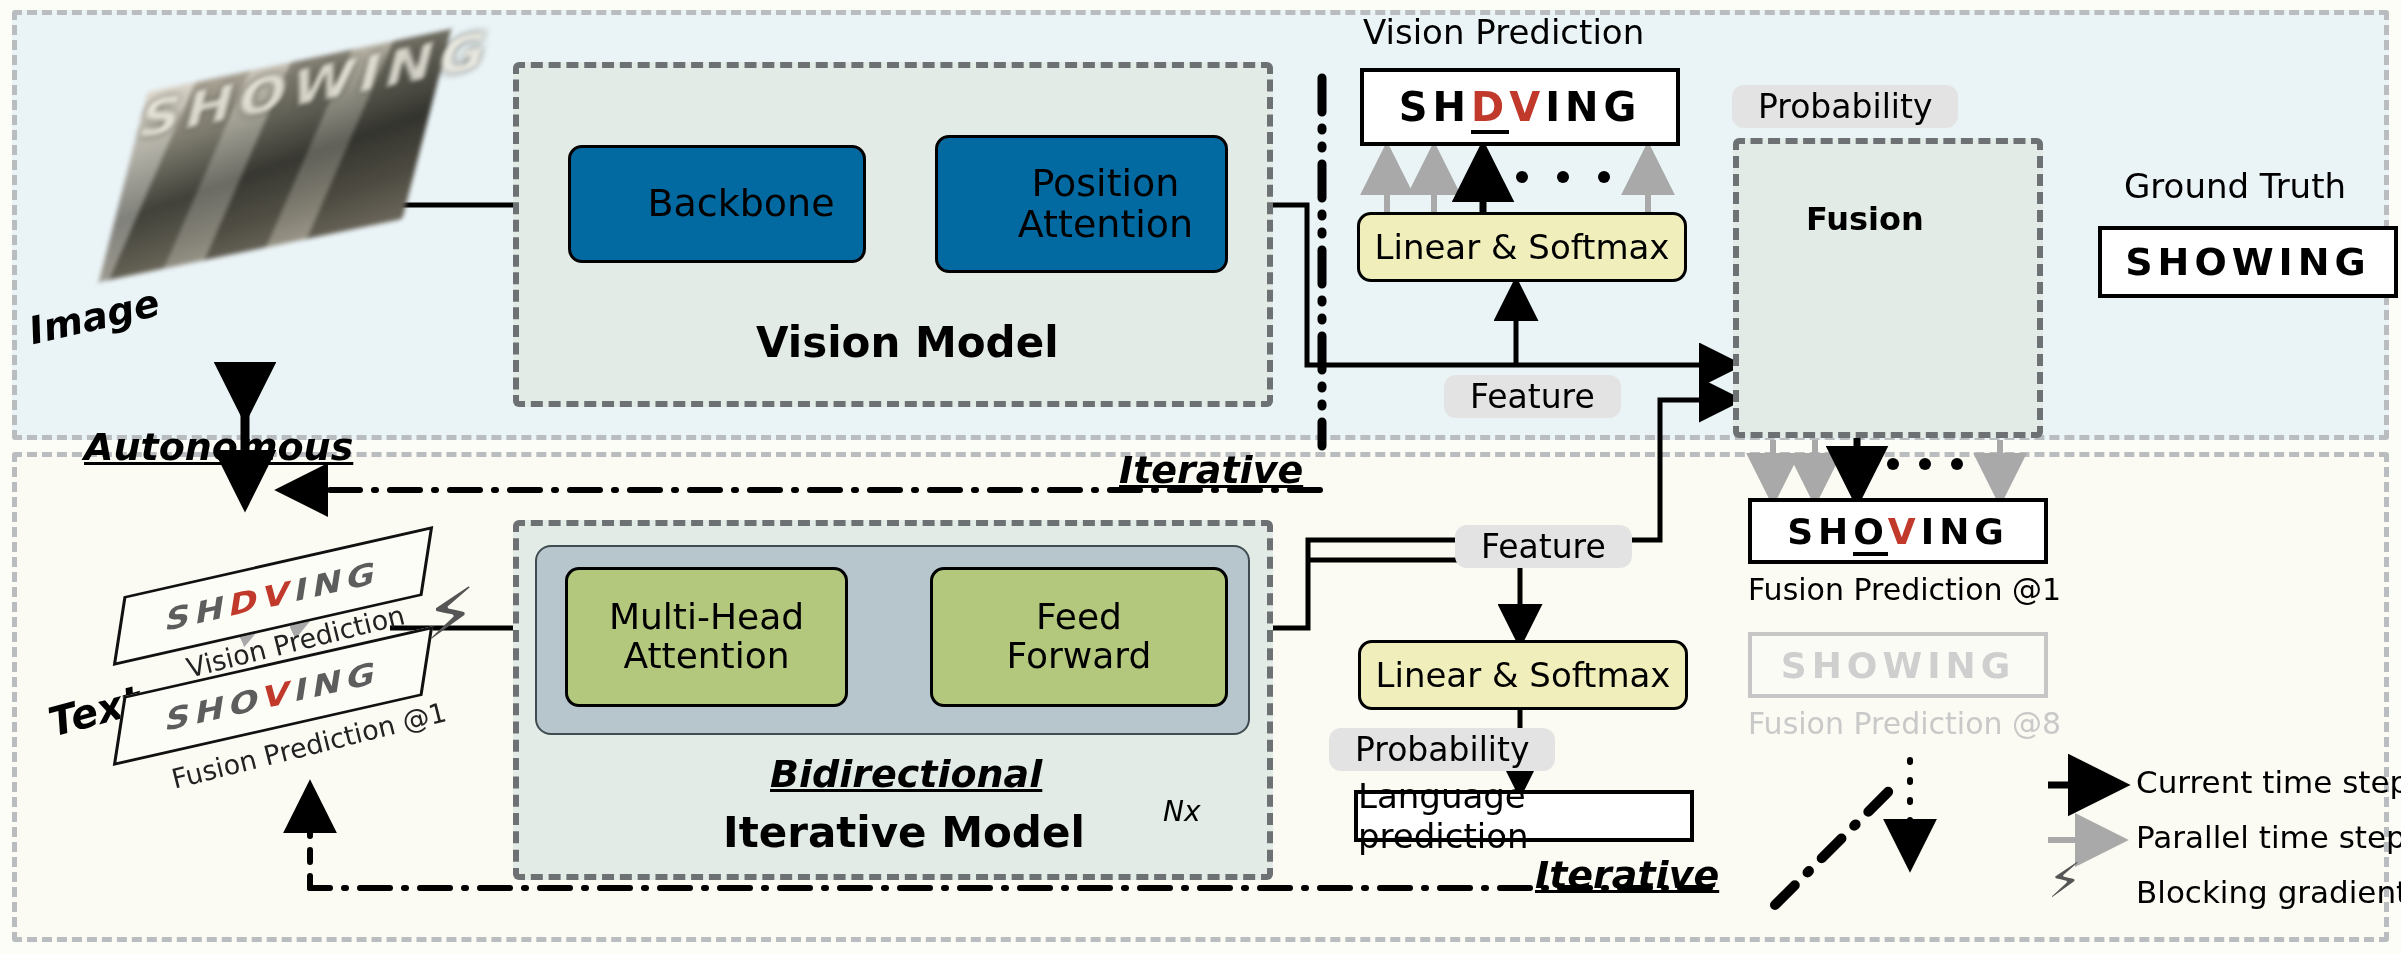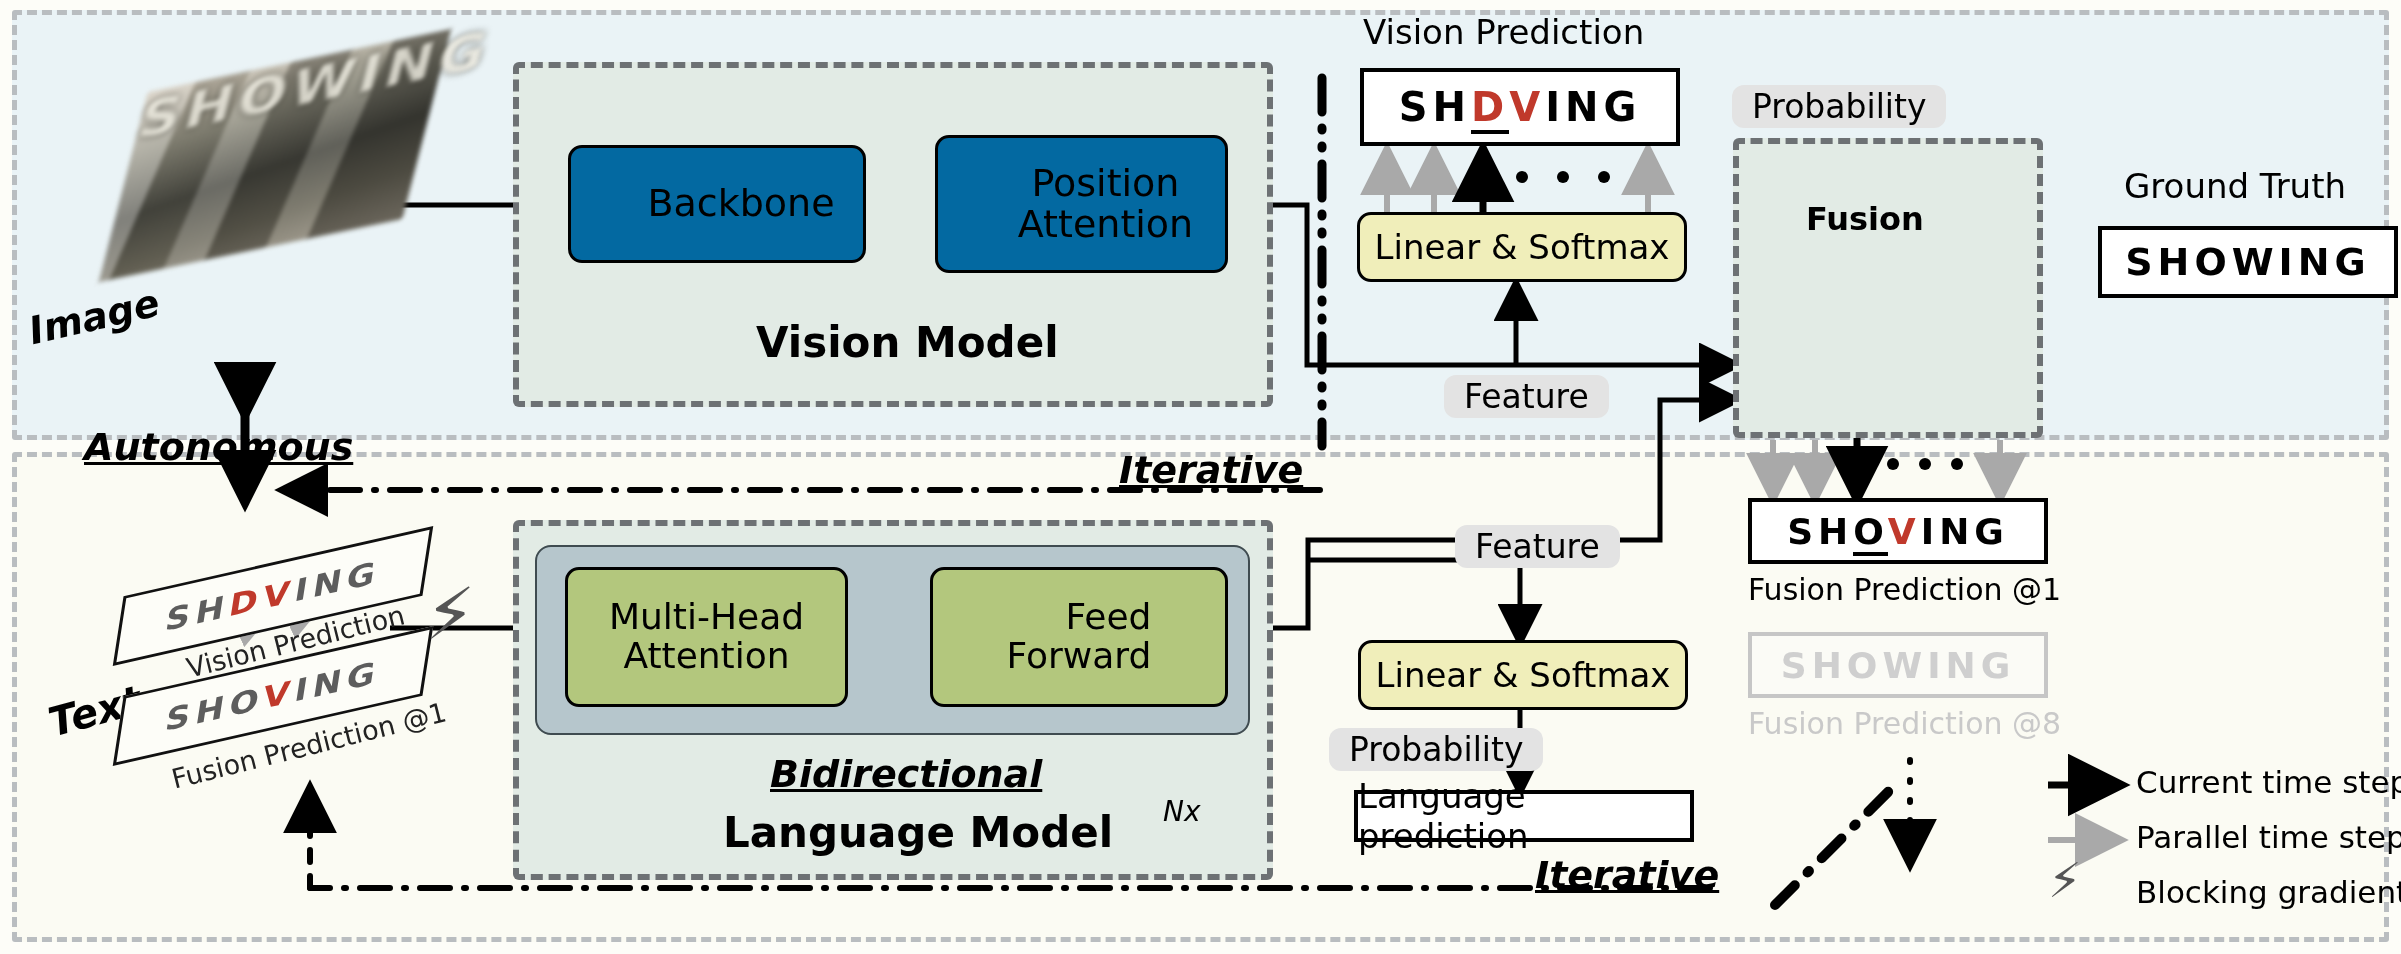--- a/index.html
+++ b/index.html
@@ -29,21 +29,21 @@
       display:flex;align-items:center;justify-content:center;text-align:center;line-height:1.08;}
   .blue{background:#0369a1;padding-left:48px;}
   .green{background:#b3c77d;}
   .yellow{background:#f0eeba;}
 
   
   .rect{position:absolute;box-sizing:border-box;background:#fff;border:4px solid #000;
       display:flex;align-items:center;justify-content:center;}
 
   
-  .pill{position:absolute;background:#e3e3e3;border-radius:12px;padding:2px 20px;
+  .pill{position:absolute;background:#e3e3e3;border-radius:12px;padding:2px 26px;
       white-space:nowrap;color:#000;}
 
   
   .word{letter-spacing:5px;font-weight:bold;white-space:nowrap;}
   .word .r{color:#c0392b;}
   .word .u{border-bottom:4px solid #000;}
 
   
   .txt{position:absolute;white-space:nowrap;color:#000;}
   .ital-u{font-style:italic;font-weight:bold;text-decoration:underline;}
@@ -210,25 +210,25 @@
 
   <div class="txt" style="left:425px;top:578px;font-size:72px;color:#555;line-height:1;">⚡</div>
 
   <div class="module" id="language-model"></div>
   <div id="lm-inner"></div>
   <div class="block green" style="left:565px;top:567px;width:283px;height:140px;font-size:36px;">
     <span style="white-space:pre-line;">Multi-Head
 Attention</span>
   </div>
   <div class="block green" style="left:930px;top:567px;width:298px;height:140px;font-size:36px;">
-    <span style="white-space:pre-line;text-align:right;">Feed
+    <span style="white-space:pre-line;">Feed
 Forward</span>
   </div>
   <div class="txt ital-u" style="left:770px;top:752px;font-size:38px;">Bidirectional</div>
-  <div class="txt" style="left:723px;top:808px;font-size:42px;font-weight:bold;">Language Model</div>
+  <div class="txt" style="left:723px;top:808px;font-size:42px;font-weight:bold;">Iterative Model</div>
   <div class="txt" style="left:1163px;top:795px;font-size:28px;font-style:italic;">Nx</div>
 
   <div class="pill" style="left:1455px;top:525px;font-size:33px;">
     <span>Feature</span>
   </div>
   <div class="block yellow" style="left:1358px;top:640px;width:330px;height:70px;font-size:34px;">
     <span>Linear &amp; Softmax</span>
   </div>
   <div class="pill" style="left:1329px;top:728px;font-size:33px;">
     <span>Probability</span>

